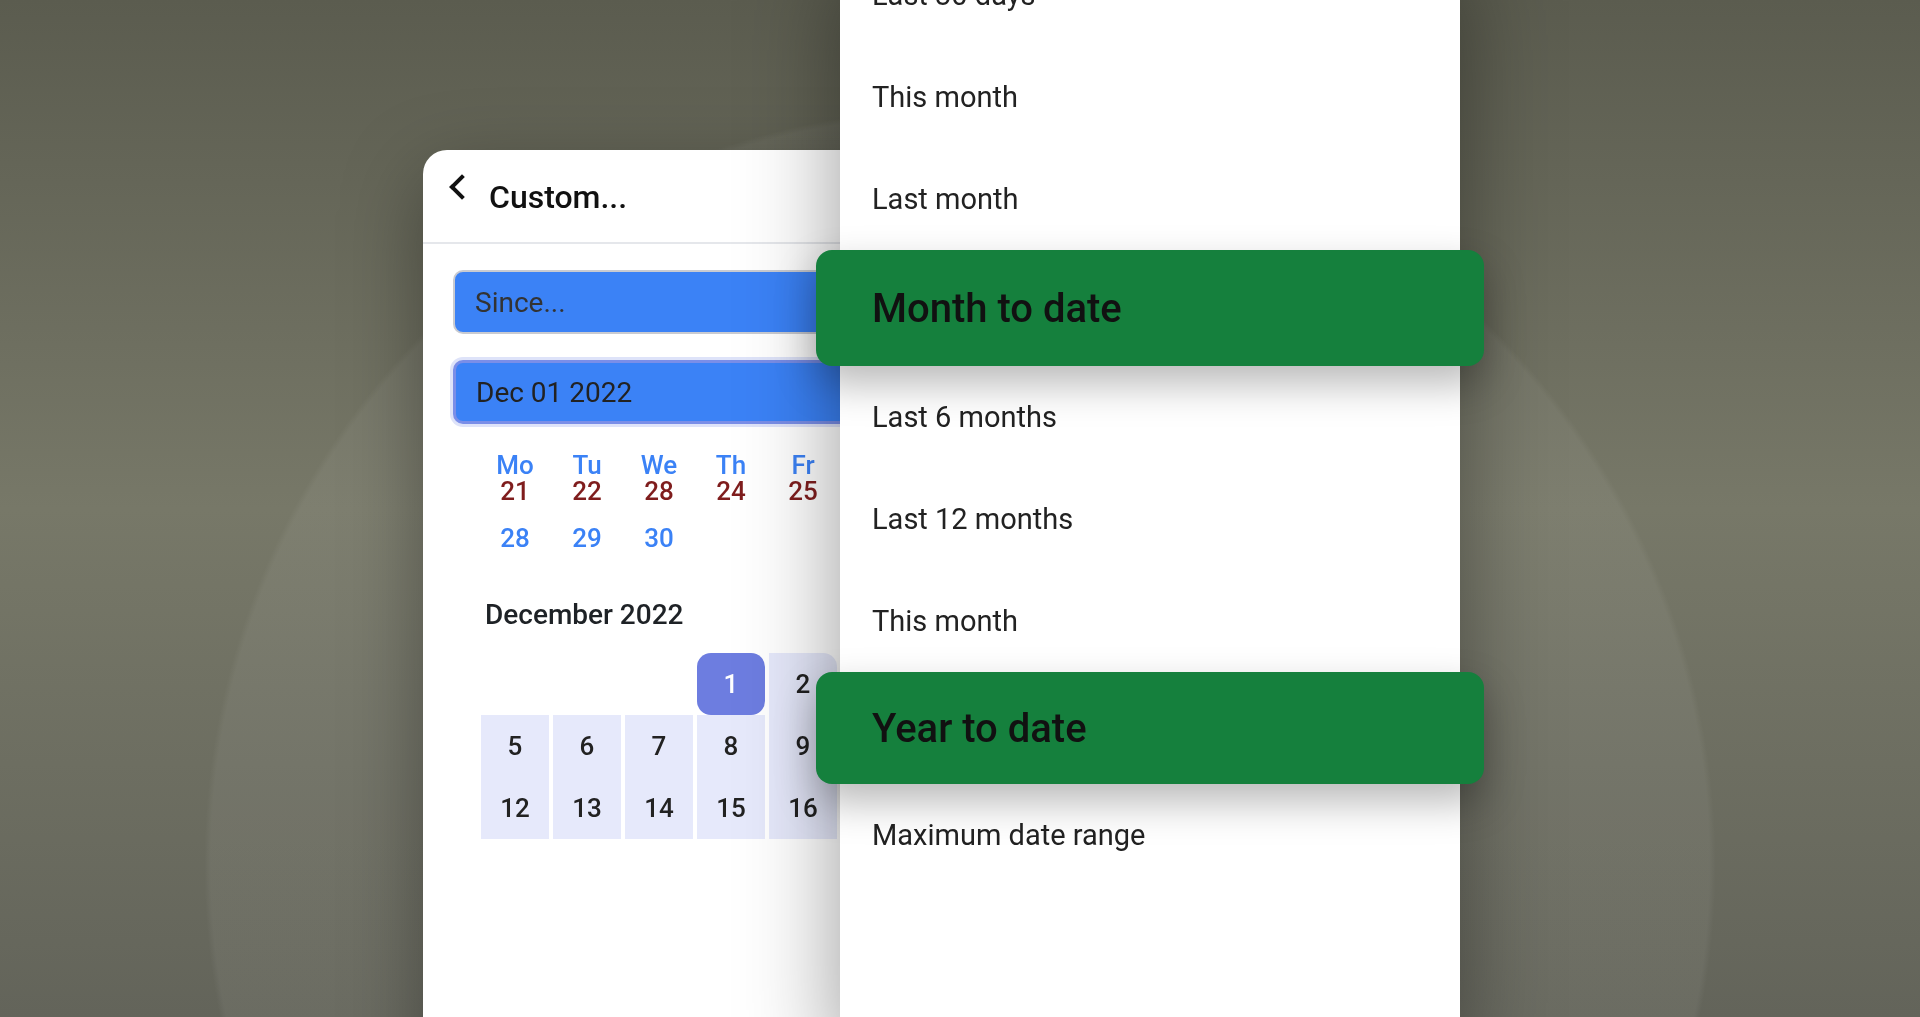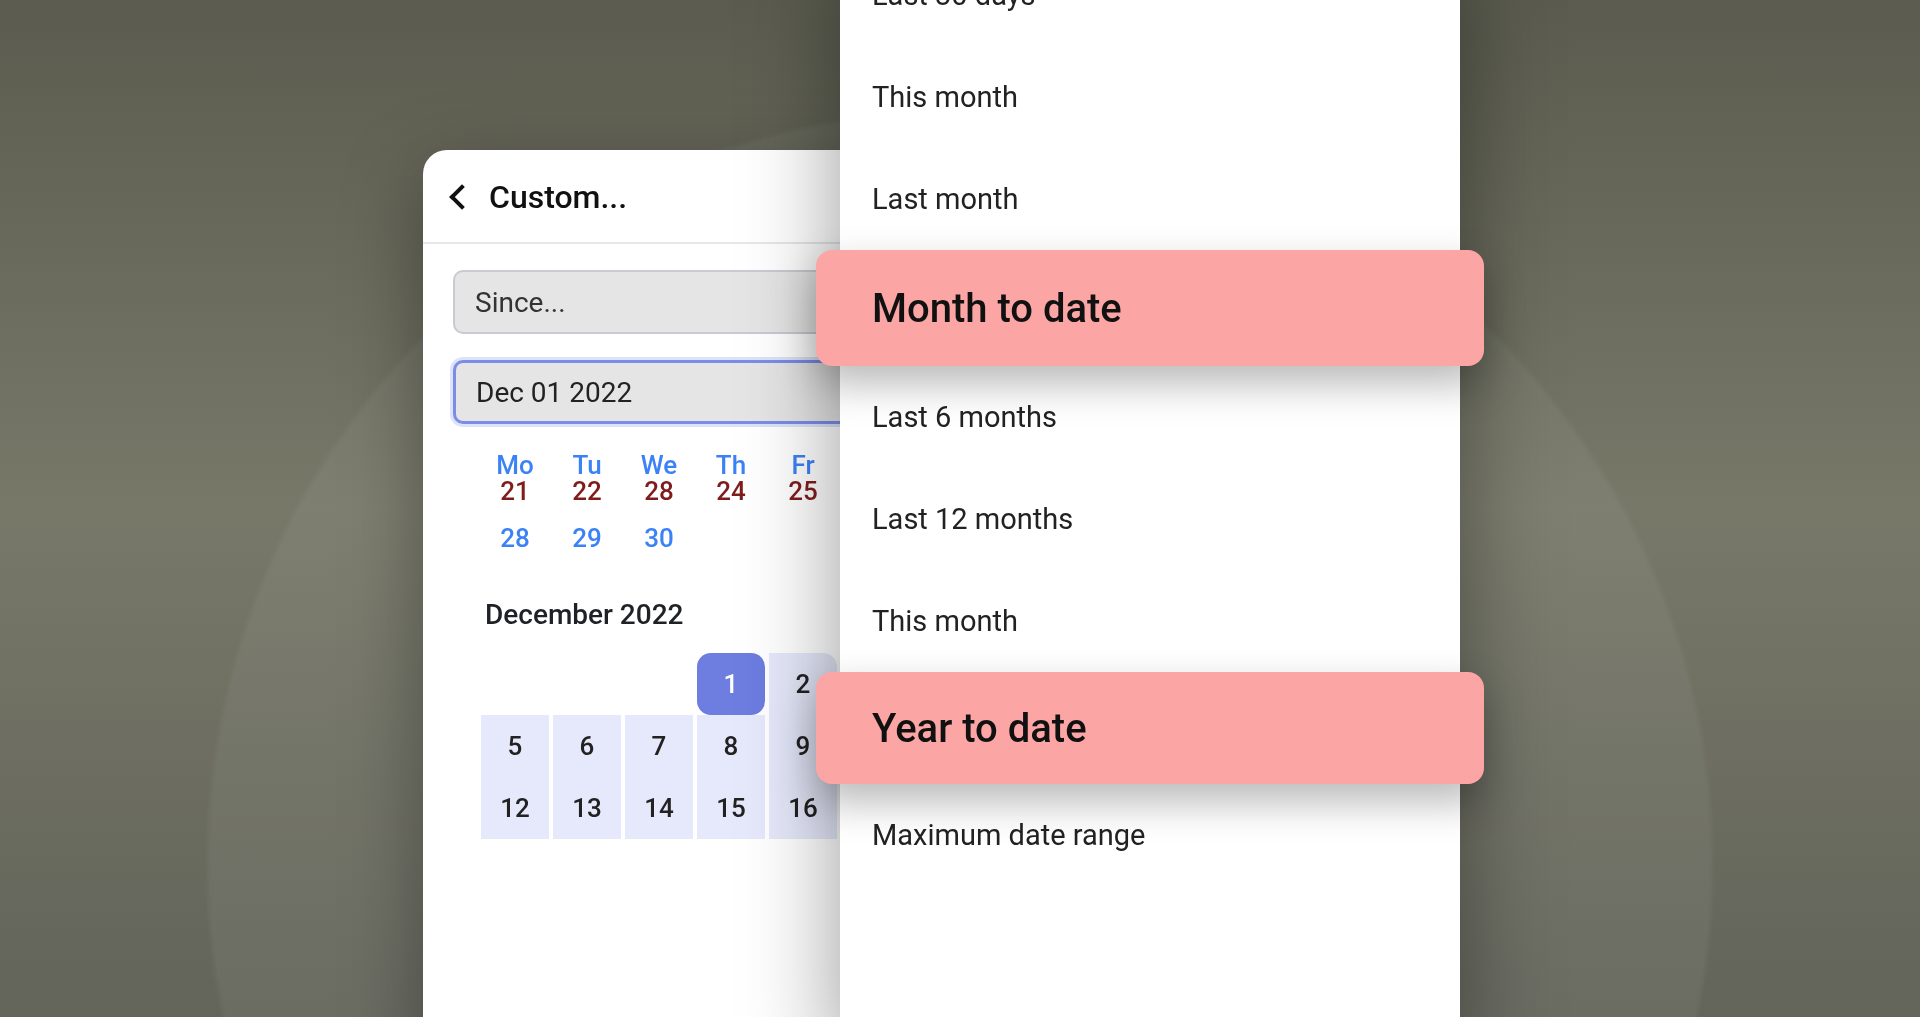--- a/index.html
+++ b/index.html
@@ -25,21 +25,21 @@
   .date-panel {
     position: absolute;
     left: 423px; top: 150px;
     width: 680px; height: 940px;
     background: #fff;
     border-radius: 24px;
     box-shadow: 0 25px 80px rgba(0,0,0,0.35);
     overflow: hidden;
   }
   .dp-header {
-    display: flex; align-items: center;
+    display: flex; align-items: flex-start;
     padding: 28px 30px 26px 30px;
     border-bottom: 2px solid #e5e7eb;
     gap: 18px;
     font-size: 32px;
     font-weight: 500;
     color: #111;
   }
   .chev-left {
     width: 18px; height: 18px;
     border-left: 4px solid #111;
@@ -48,21 +48,21 @@
   }
   .dp-body { padding: 26px 30px; }
   .inp {
     width: 100%;
     height: 64px;
     border: 2px solid #c9cbd1;
     border-radius: 10px;
     font-size: 28px;
     padding: 0 20px;
     color: #222;
-    background: #e5e5e5;
+    background: #3b82f6;
     margin-bottom: 26px;
     display: flex; align-items: center;
   }
   .inp.active {
     border: 3px solid #7a8ee8;
     box-shadow: 0 0 0 3px rgba(122,142,232,0.25);
   }
   .cal { margin-top: 20px; padding: 0 28px; }
   .dow-row {
     display: grid; grid-template-columns: repeat(5, 68px);
@@ -102,21 +102,21 @@
   .p-item {
     height: 102px;
     display: flex; align-items: center;
     padding: 0 32px;
     font-size: 29px;
     color: #222;
     font-weight: 400;
   }
   .p-pop {
     position: relative;
-    background: #fca5a5;
+    background: #15803d;
     margin-left: -24px; margin-right: -24px;
     border-radius: 16px;
     box-shadow: 0 18px 40px rgba(0,0,0,0.28);
     height: 116px;
     padding: 0 56px;
     font-size: 40px;
     font-weight: 500;
     color: #111;
     z-index: 5;
     display:flex; align-items:center;

